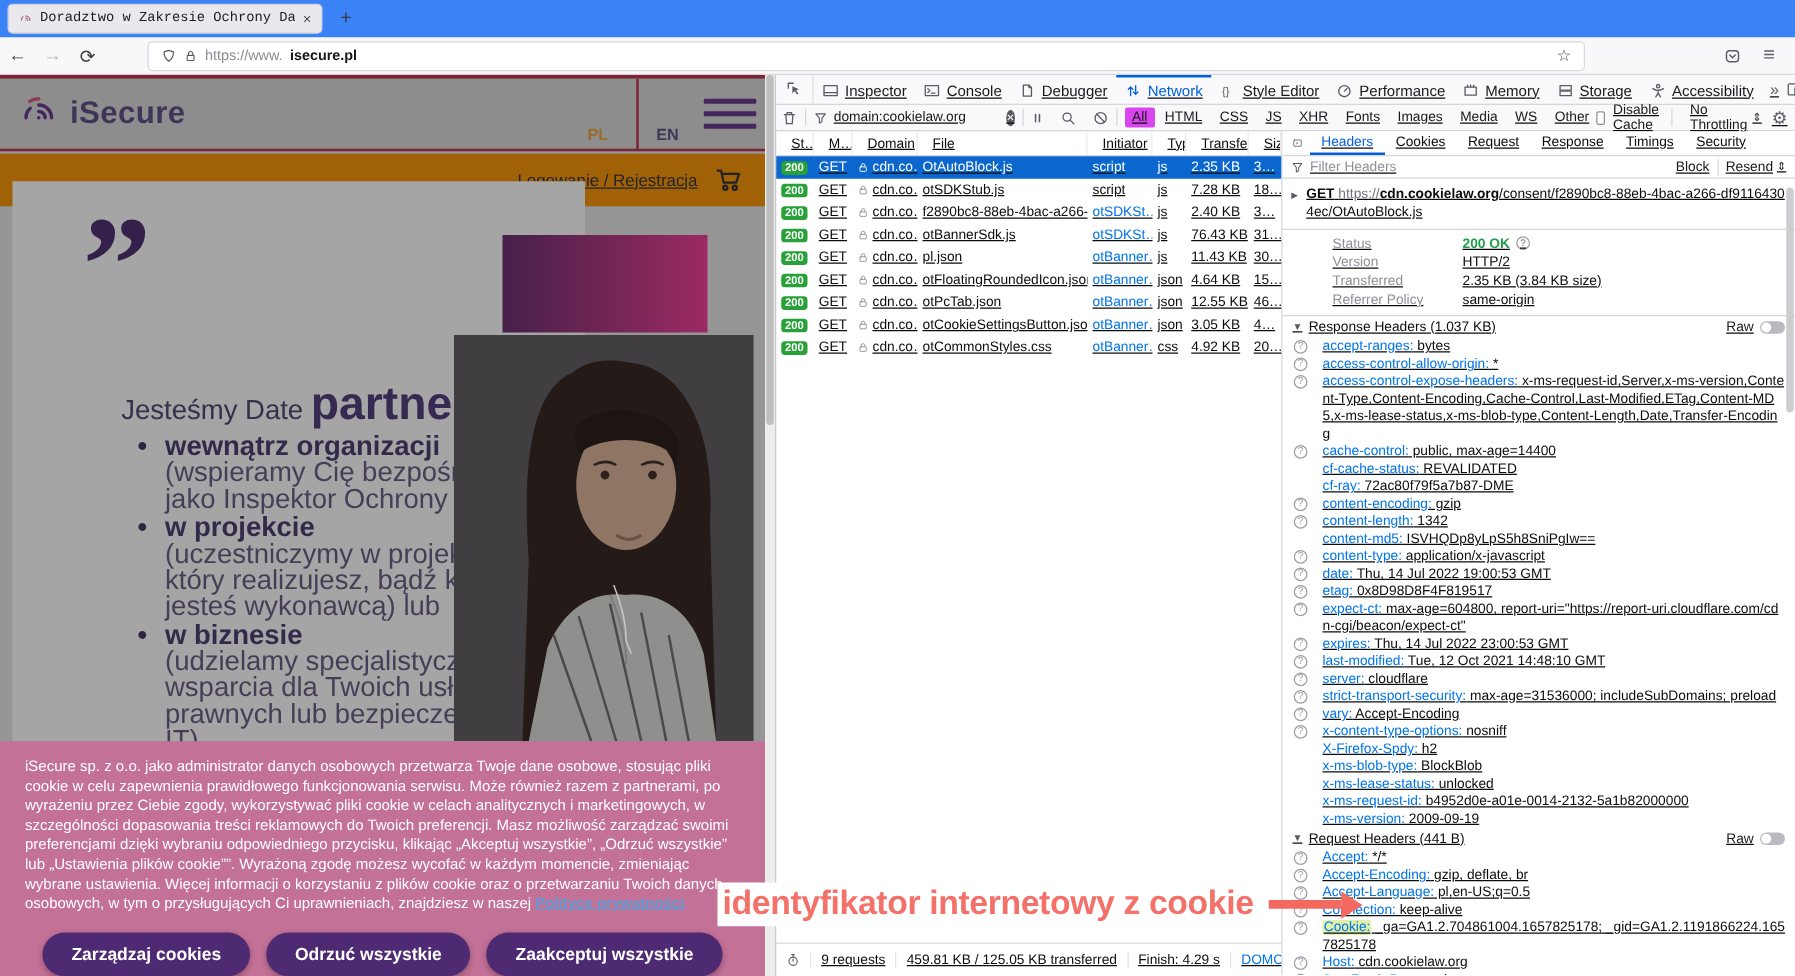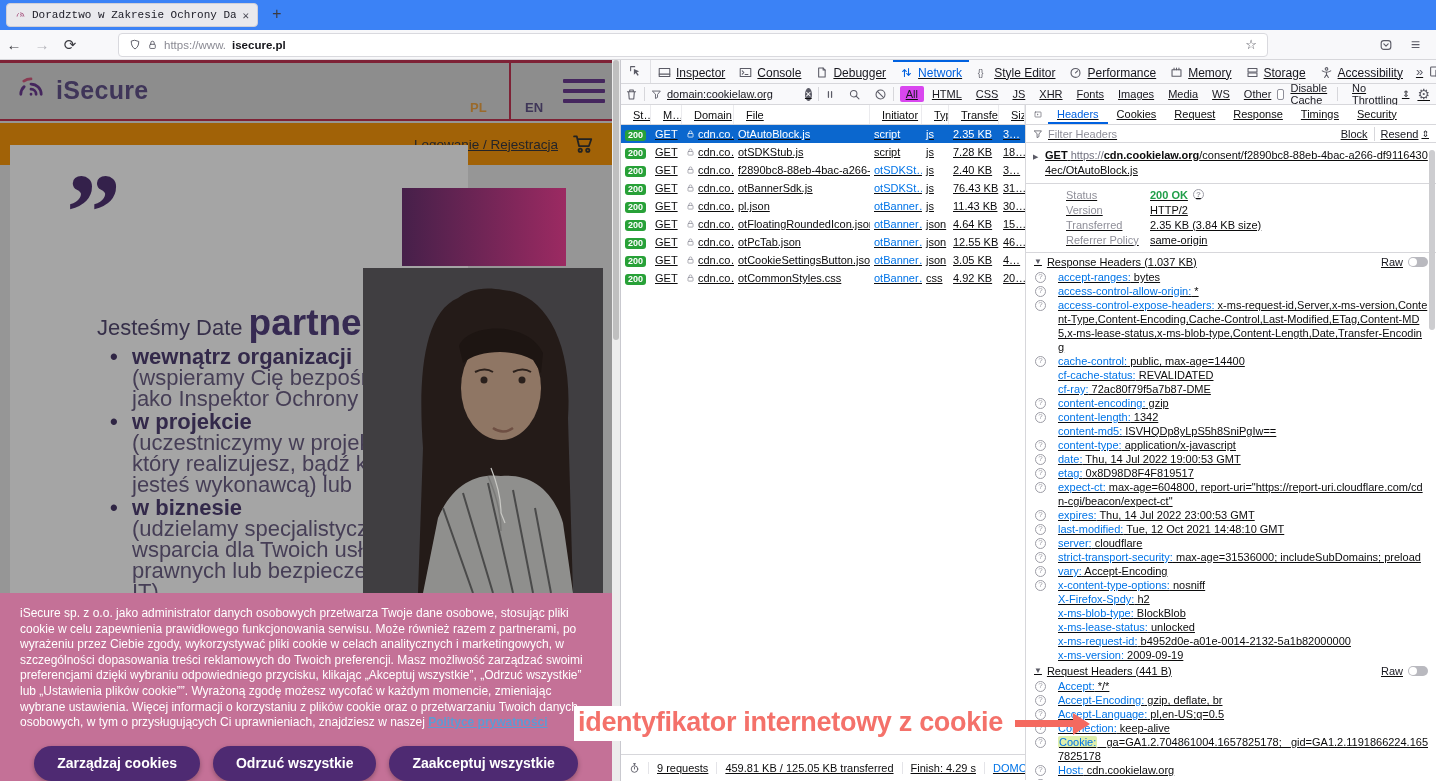--- a/index.html
+++ b/index.html
@@ -121,21 +121,21 @@
   .hp-filterbar .right { margin-left:auto; display:flex; align-items:center; color:#18181f; }
   .hp-request { position:relative; padding:5px 8px 5px 19px; border-bottom:1px solid #d7d7db; line-height:15px;
                 word-break:break-all; }
   .hp-request .tri { position:absolute; left:7px; top:6px; font-size:7px; color:#5b5b66; }
   .hp-request .m { font-weight:bold; }
   .hp-request .upfx { color:#737380; }
   .hp-request .udom { font-weight:bold; }
   .hp-summary { padding:3px 0 5px; border-bottom:1px solid #d7d7db; }
   .hp-srow { display:flex; align-items:center; padding:1px 8px; height:15px; }
   .hp-srow .lbl { width:84px; color:#8f8f99; flex:none;margin-left:32px; }
-  .hp-srow .val { color:#0c0c0d; display:flex; align-items:center; gap:5px; }
+  .hp-srow .val { color:#0c0c0d; display:flex; align-items:center; gap:5px;margin-left:20px; }
   .hp-srow .val.ok { color:#1f9e48; font-weight:bold; }
   .help { width:11px; height:11px; border:1px solid #9d9da6; border-radius:50%; color:#9d9da6; font-size:8px;
           display:inline-flex; align-items:center; justify-content:center; flex:none; }
   .hp-sechdr { height:17px; display:flex; align-items:center; gap:5px; padding:0 8px; color:#0c0c0d; }
   .hp-sechdr .tri { font-size:8px; color:#5b5b66; }
   .hp-sechdr .raw { margin-left:auto; display:flex; align-items:center; gap:5px; color:#18181f; }
   .toggle { width:20px; height:10px; border-radius:5px; background:#b9b9bf; position:relative; }
   .toggle::after { content:""; position:absolute; left:1px; top:1px; width:8px; height:8px; border-radius:50%; background:#fff; }
   .hp-item { position:relative; padding:0 8px 0 32px; line-height:14px; word-break:break-all; }
   .hp-item .help { position:absolute; left:9px; top:1.5px; }

